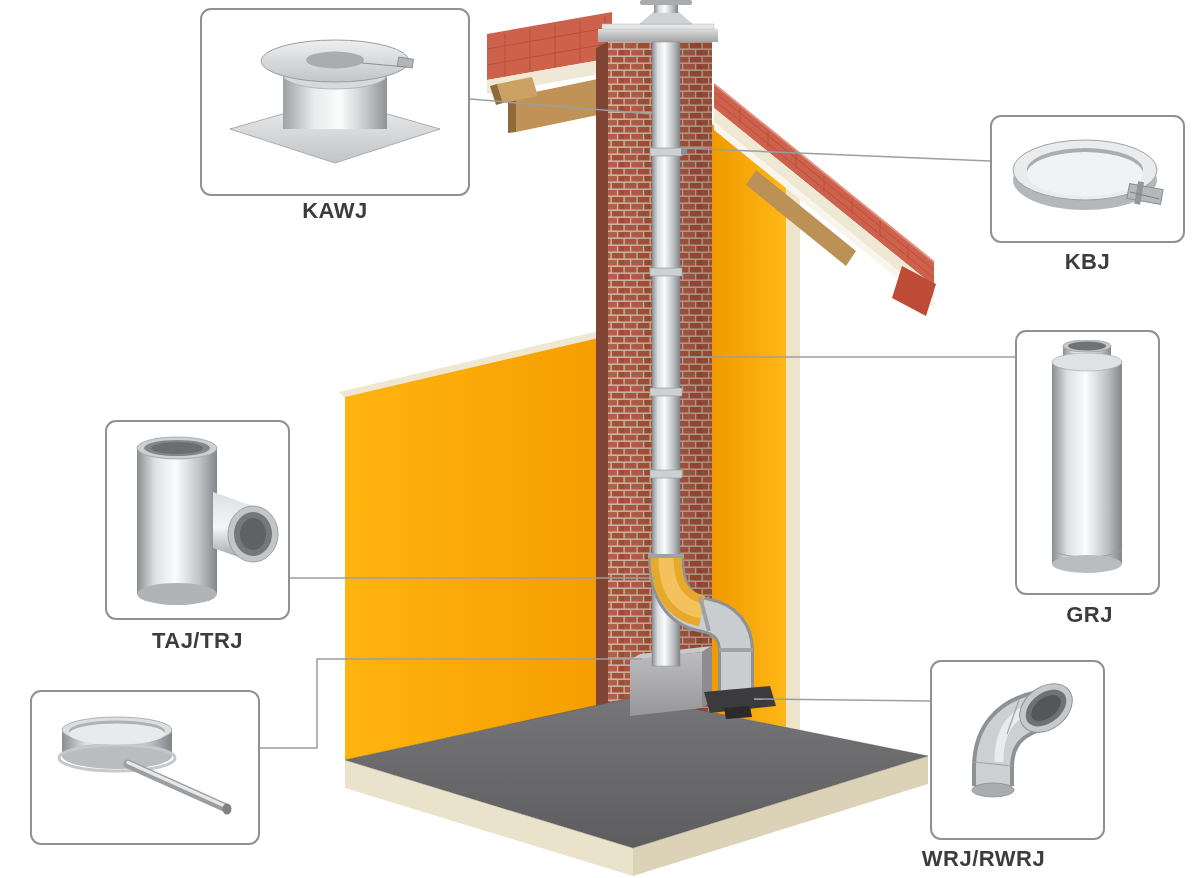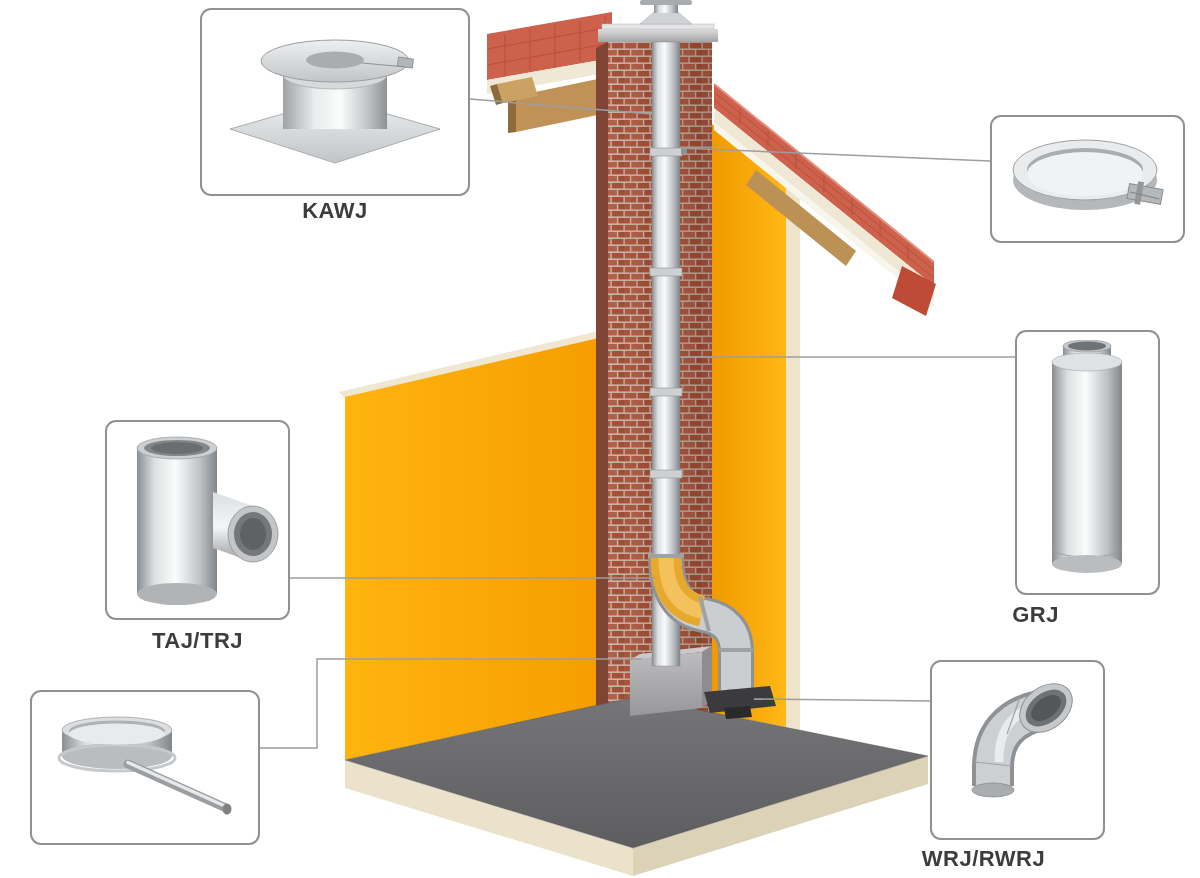--- a/index.html
+++ b/index.html
@@ -199,20 +199,21 @@
       <ellipse cx="85" cy="46" rx="72" ry="30" fill="#E9EBED" stroke="#9EA2A5" stroke-width="1"></ellipse>
       <ellipse cx="85" cy="46" rx="58" ry="22" fill="#A9ADB0"></ellipse>
       <ellipse cx="85" cy="50" rx="58" ry="22" fill="#F1F2F3"></ellipse>
       <g transform="rotate(10 142 70)">
         <rect x="128" y="62" width="34" height="15" fill="#B5B9BC" stroke="#898D90" stroke-width="1"></rect>
         <rect x="136" y="58" width="6" height="23" fill="#93979A"></rect>
         <line x1="130" y1="70" x2="160" y2="72" stroke="#7E8285" stroke-width="1"></line>
       </g>
     </svg>
   </div>
+  <div class="callout-label" style="left:990px;top:251px;width:195px">KBJ</div>
 
   <div class="callout" style="left:1015px;top:330px;width:145px;height:265px">
     <svg width="125" height="245" viewBox="0 0 125 245">
       <defs>
         <linearGradient id="grPipe" x1="0" y1="0" x2="1" y2="0">
           <stop offset="0" stop-color="#8A8E91"></stop>
             <stop offset="0.22" stop-color="#DDE0E2"></stop>
           <stop offset="0.48" stop-color="#FBFCFC"></stop>
             <stop offset="0.78" stop-color="#C0C4C7"></stop>
           <stop offset="1" stop-color="#82868A"></stop>
@@ -220,21 +221,21 @@
       </defs>
       <rect x="38" y="6" width="48" height="16" fill="url(#grPipe)"></rect>
       <ellipse cx="62" cy="6" rx="24" ry="6" fill="#C6C9CC" stroke="#999DA0" stroke-width="0.8"></ellipse>
       <ellipse cx="62" cy="6" rx="19" ry="4.5" fill="#6F7376"></ellipse>
       <rect x="27" y="22" width="70" height="202" fill="url(#grPipe)"></rect>
       <ellipse cx="62" cy="22" rx="35" ry="9" fill="#DFE2E4" stroke="#A9ADB0" stroke-width="0.7"></ellipse>
       <path d="M27 208 a35 9 0 0 0 70 0" stroke="#9A9EA1" stroke-width="1" fill="none"></path>
       <ellipse cx="62" cy="224" rx="35" ry="9" fill="#B9BDC0"></ellipse>
     </svg>
   </div>
-  <div class="callout-label" style="left:963px;top:604px;width:145px">GRJ</div>
+  <div class="callout-label" style="left:1017px;top:604px;width:145px">GRJ</div>
 
   <div class="callout" style="left:105px;top:420px;width:185px;height:200px">
     <svg width="165" height="180" viewBox="0 0 165 180">
       <defs>
         <linearGradient id="taPipe" x1="0" y1="0" x2="1" y2="0">
           <stop offset="0" stop-color="#8A8E91"></stop>
             <stop offset="0.22" stop-color="#DDE0E2"></stop>
           <stop offset="0.48" stop-color="#FBFCFC"></stop>
             <stop offset="0.78" stop-color="#C0C4C7"></stop>
           <stop offset="1" stop-color="#82868A"></stop>

